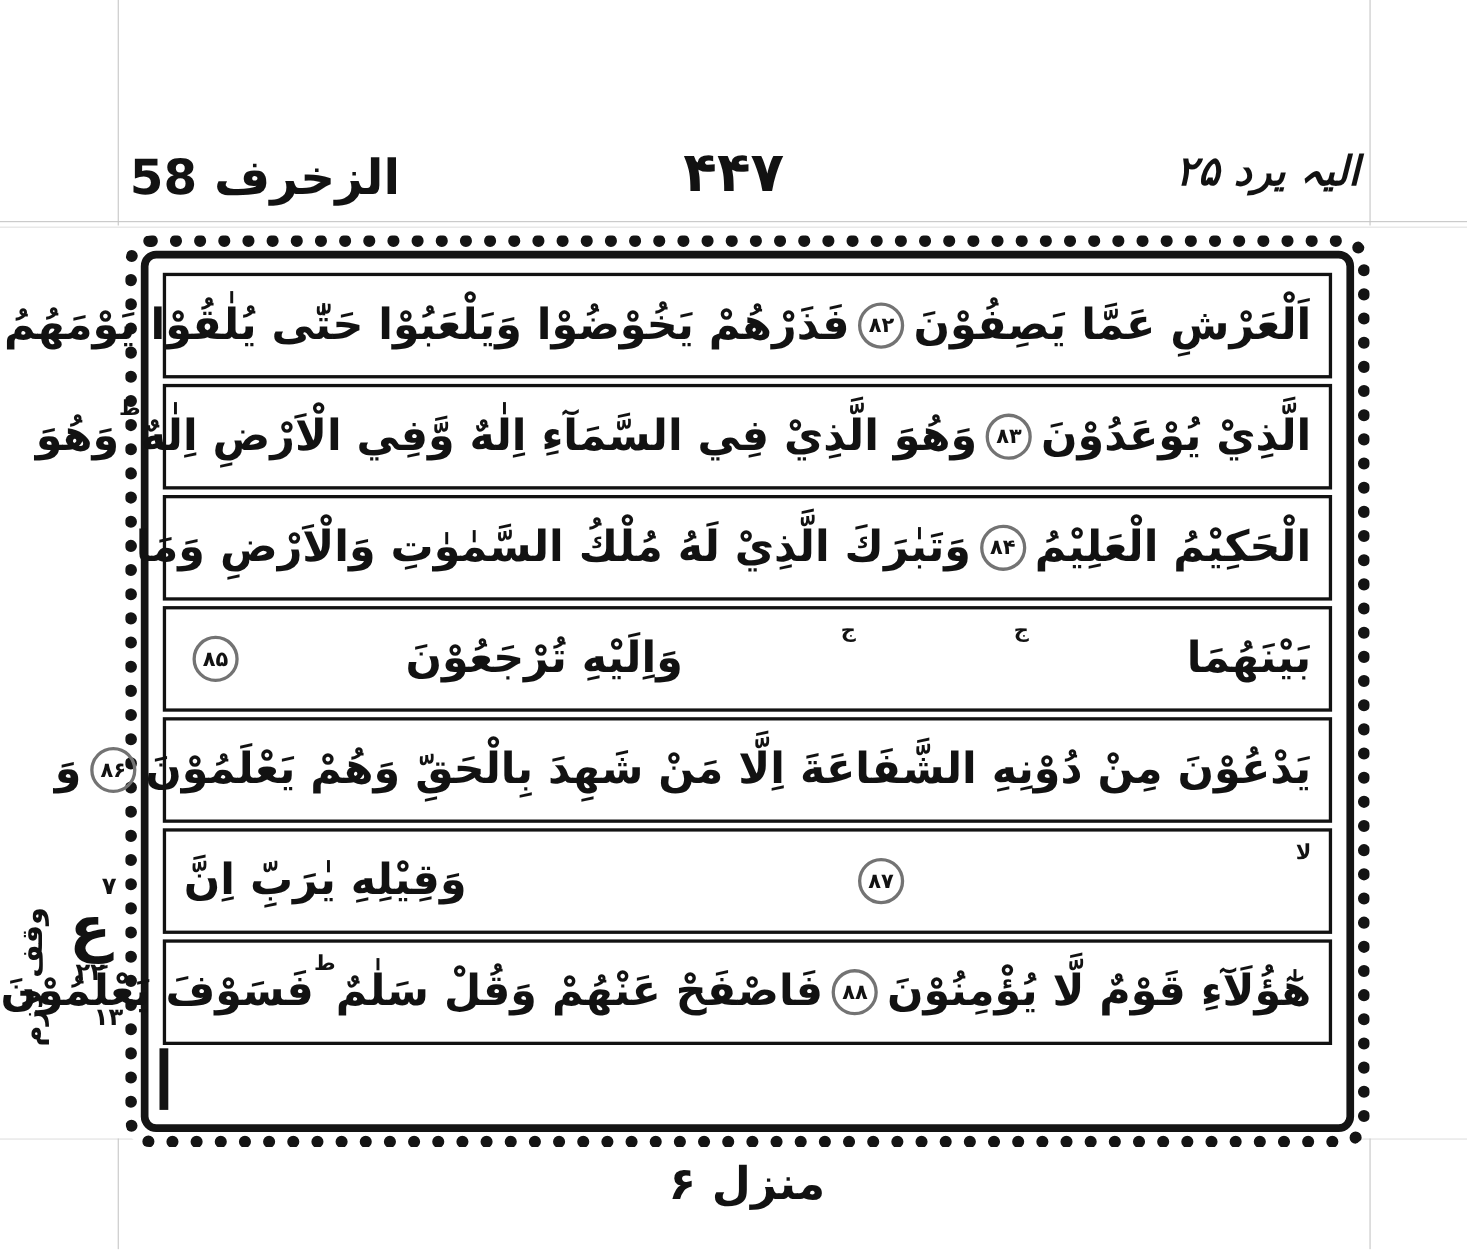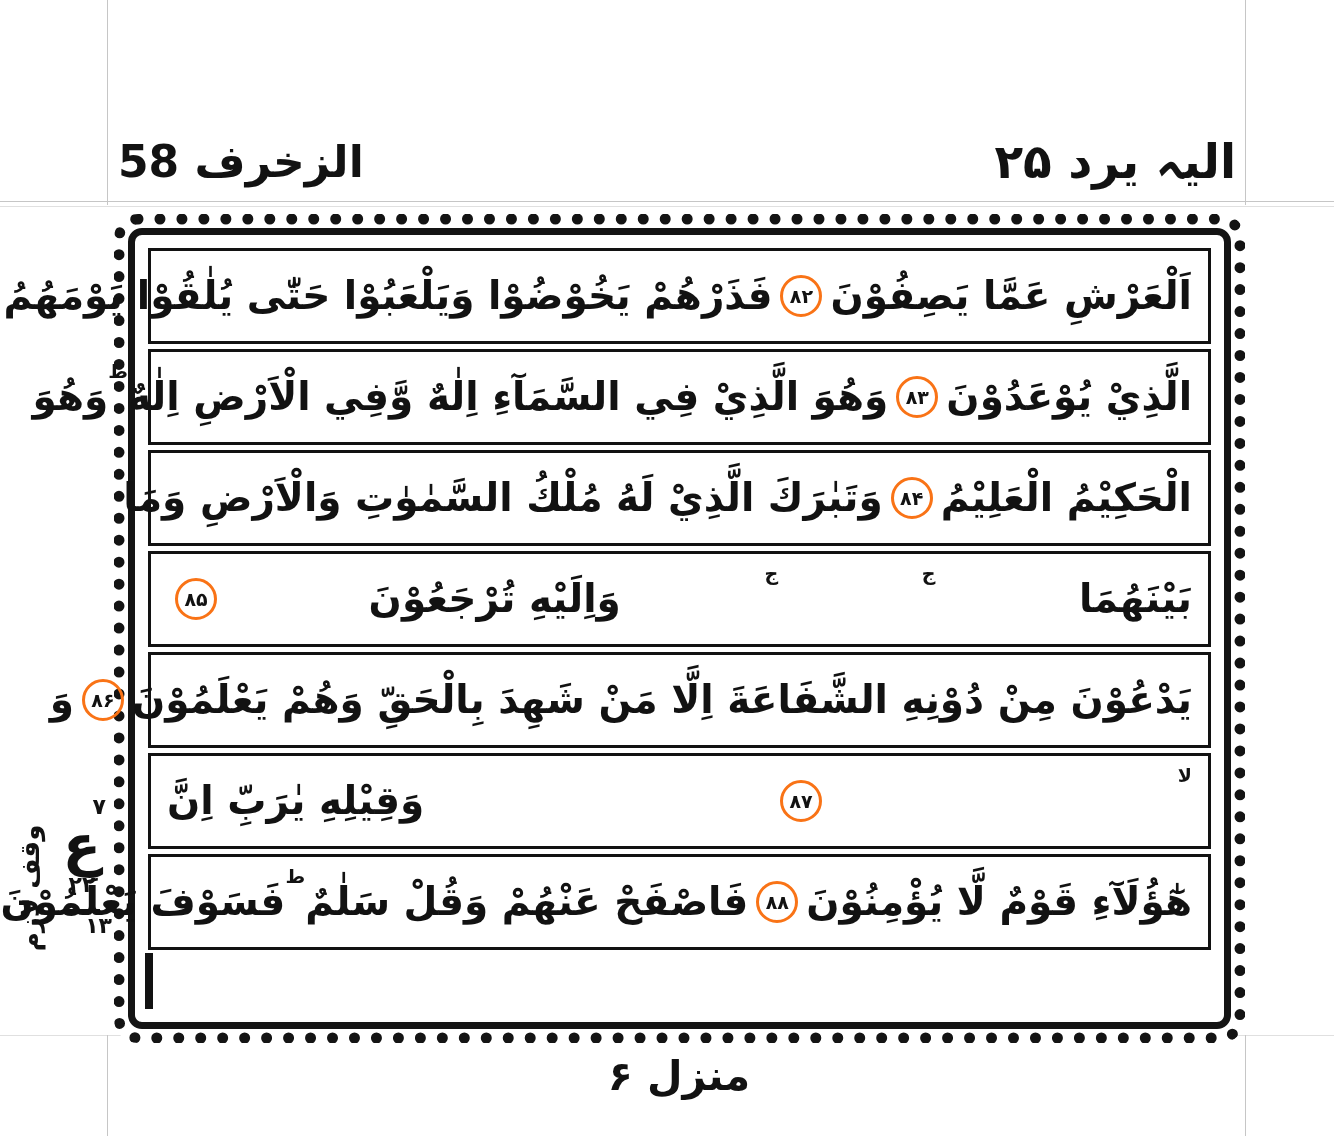--- a/index.html
+++ b/index.html
@@ -8,21 +8,21 @@
     position:relative; width:1334px; height:1136px; background:#ffffff;
     font-family:"DejaVu Sans", sans-serif; color:#121212; overflow:hidden;
   }
   
   .reg { position:absolute; background:#c6c6c6; }
   .reg.h  { height:1px; left:0; width:1334px; }
   .reg.h2 { background:#e0e0e0; }
   .reg.v  { width:1px; }
   
   .hdr { position:absolute; top:126px; left:0; right:0; height:76px; direction:rtl; font-weight:bold; }
-  .hdr-juz   { position:absolute; right:98px;  top:8px;  font-size:47px; letter-spacing:-1px; }
+  .hdr-juz   { position:absolute; right:98px;  top:8px;  font-size:37px; letter-spacing:-1px;font-style:italic; }
   .hdr-page  { position:absolute; left:0; right:0; top:2px; text-align:center; font-size:50px; letter-spacing:10px; }
   .hdr-surah { position:absolute; left:118px; top:10px; font-size:44px; }
   
   .frame-outer {
     position:absolute; left:114px; top:214px; width:1131px; height:829px;
     border:11px dotted #141414; border-radius:24px; padding:3px; background:#fff;
   }
   .frame-inner {
     width:100%; height:100%;
     border:7px solid #141414; border-radius:14px;
@@ -31,21 +31,21 @@
   .text-row {
     height:96px; margin-bottom:5px; border:3px solid #121212;
     display:flex; direction:rtl; justify-content:space-between; align-items:center;
     padding:0 16px; font-size:39px; font-weight:bold; white-space:nowrap;
     background:#fff; position:relative;
   }
   .text-row.empty-row { border:none; height:58px; margin-bottom:0; }
   .row-tick { position:absolute; left:-3px; top:-2px; width:8px; height:56px; background:#121212; }
   .ayah-text { line-height:1.1; }
   .ayah-marker {
-    flex:0 0 auto; width:42px; height:42px; border:3px solid #f97316; border-radius:50%;
+    flex:0 0 auto; width:42px; height:42px; border:3px solid #737373; border-radius:50%;
     display:inline-flex; align-items:center; justify-content:center;
     font-size:19px; font-weight:bold; margin:0 8px; direction:rtl;
   }
   .stop-mark { font-size:19px; font-weight:bold; align-self:flex-start; margin-top:8px; flex:0 0 auto; }
   
   .ruku-marker { position:absolute; left:52px; top:796px; width:60px; text-align:center; direction:rtl; font-weight:bold; }
   .ruku-top    { display:block; font-size:22px; text-align:right; padding-right:6px; line-height:1; }
   .ruku-ain    { display:block; font-size:56px; line-height:0.95; }
   .ruku-mid    { display:block; font-size:22px; width:36px; margin:2px auto 0; padding-bottom:12px; border-bottom:2px solid #121212; line-height:1.1; }
   .ruku-bottom { display:block; font-size:22px; margin-top:3px; line-height:1.1;text-align:right; }
@@ -65,20 +65,21 @@
   <div class="reg v" style="left:107px; top:0; height:205px;"></div>
   <div class="reg v" style="left:1245px; top:0; height:205px;"></div>
   <div class="reg h" style="top:201px;"></div>
   <div class="reg h h2" style="top:206px;"></div>
   <div class="reg h h2" style="top:1035px;"></div>
   <div class="reg v" style="left:107px; top:1035px; height:101px;"></div>
   <div class="reg v" style="left:1245px; top:1035px; height:101px;"></div>
 
   <header class="hdr">
     <div class="hdr-juz">الیہ یرد ۲۵</div>
+    <div class="hdr-page">۴۴۷</div>
     <div class="hdr-surah">الزخرف 58</div>
   </header>
 
   <div class="frame-outer">
     <div class="frame-inner">
       <div id="lines-container">
           <div class="text-row">
             <span class="ayah-text">اَلْعَرْشِ عَمَّا يَصِفُوْنَ</span>
             <span class="ayah-marker">۸۲</span>
             <span class="ayah-text">فَذَرْهُمْ يَخُوْضُوْا وَيَلْعَبُوْا حَتّٰى يُلٰقُوْا يَوْمَهُمُ</span>

